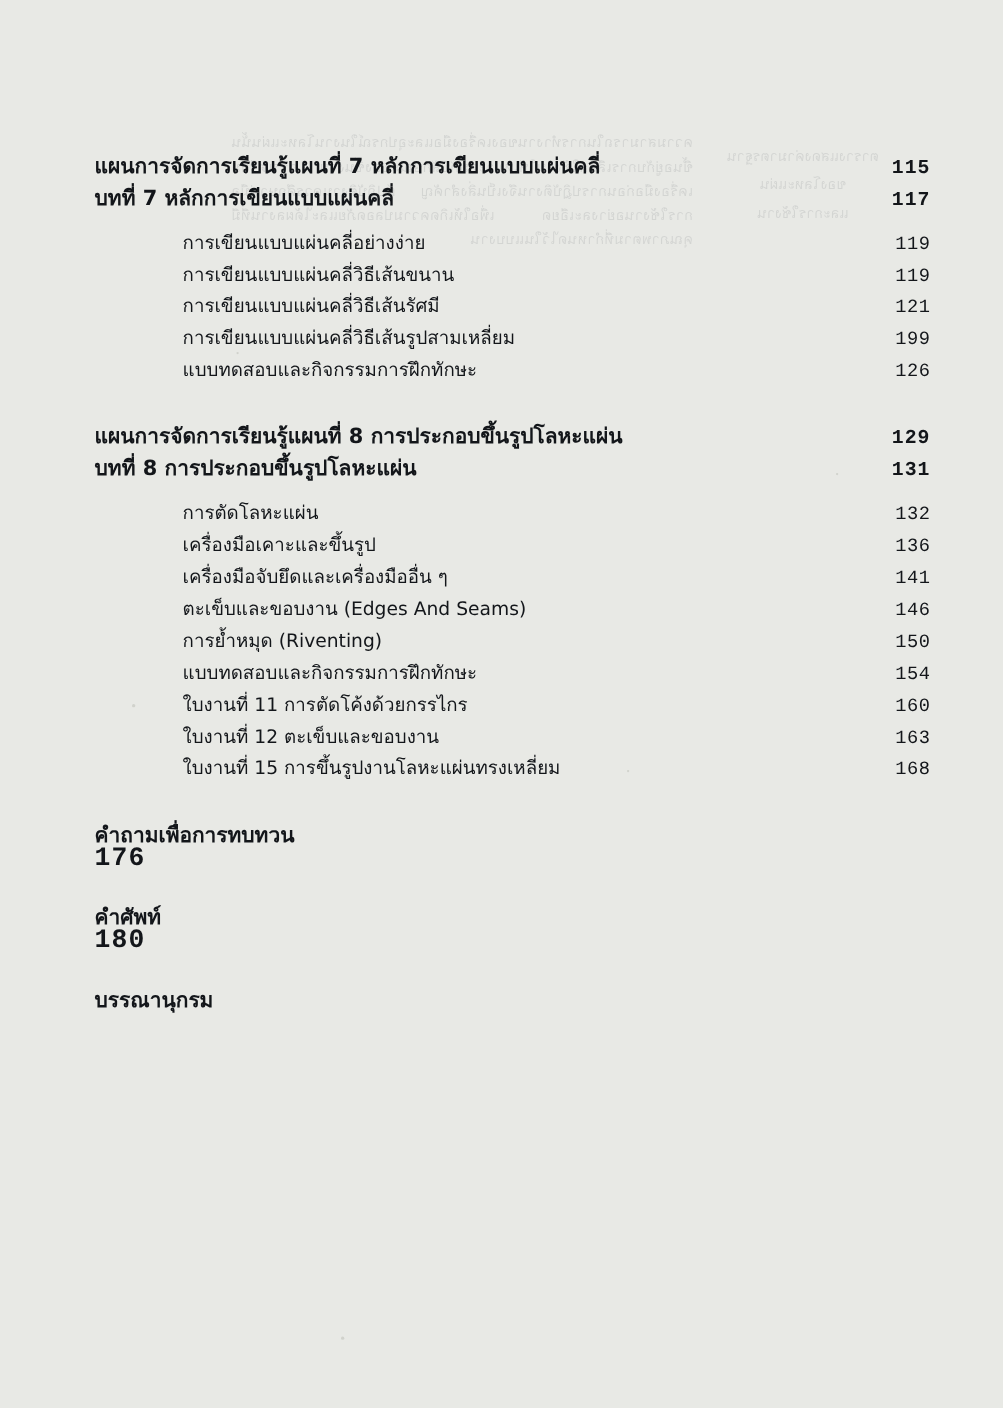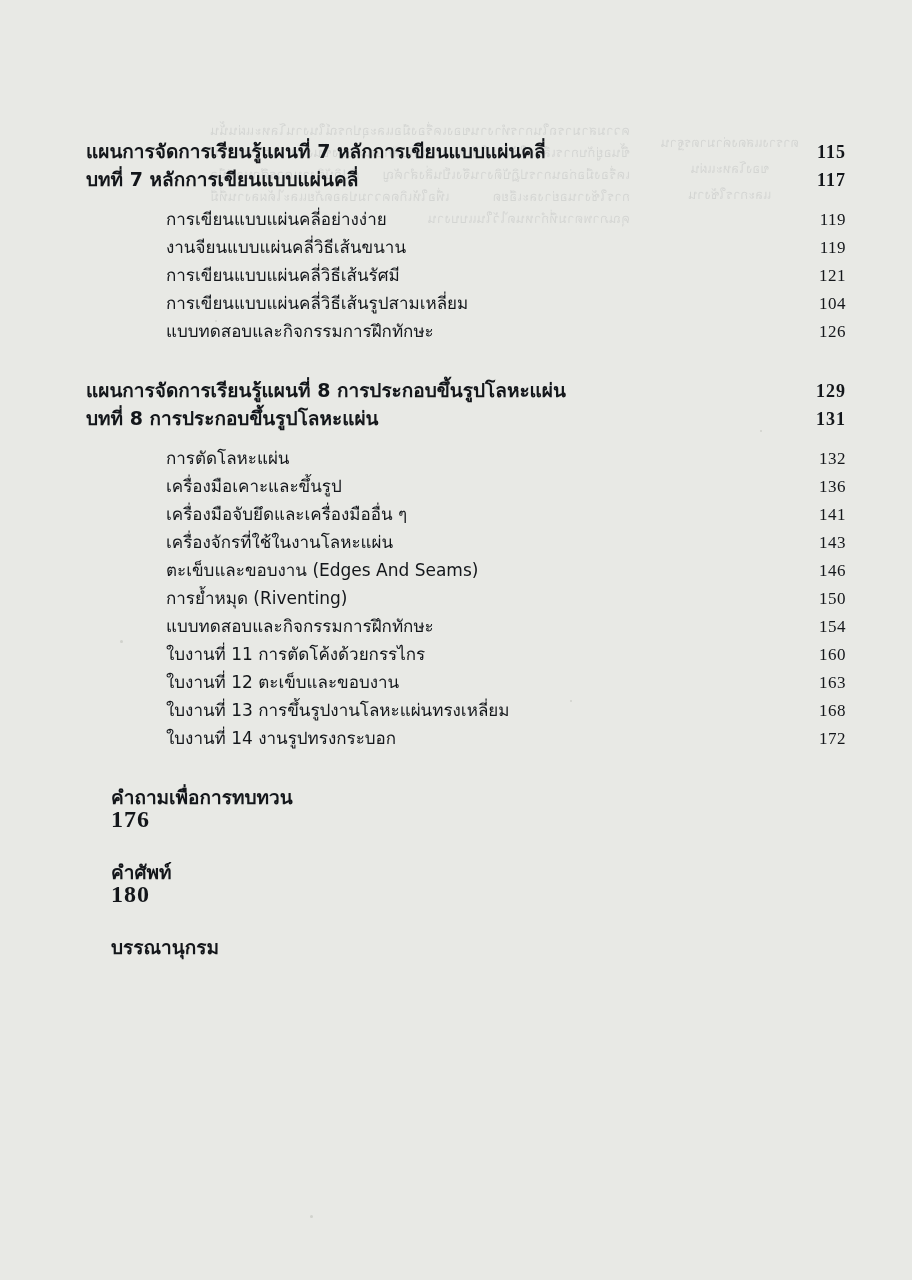--- a/index.html
+++ b/index.html
@@ -74,22 +74,21 @@
     display: flex;
     align-items: baseline;
     justify-content: space-between;
     line-height: 1.0;
   }
   .row .label {
     white-space: nowrap;
   }
   .row .page {
     white-space: nowrap;
-    font-family: Liberation Serif, serif;
-    margin-left: 25px;
+    font-family: Liberation Mono, monospace;
   }
   
   .lvl-plan {
     font-weight: bold;
     font-size: 19px;
     margin-bottom: 9px;
   }
   .lvl-plan .page { font-size: 18px; letter-spacing: 1px; }
 
   
@@ -149,30 +148,30 @@
       <div class="row lvl-chapter">
         <span class="label">บทที่ 7   หลักการเขียนแบบแผ่นคลี่</span>
         <span class="page">117</span>
       </div>
       <div class="gap-sm"></div>
       <div class="row lvl-topic">
         <span class="label">การเขียนแบบแผ่นคลี่อย่างง่าย</span>
         <span class="page">119</span>
       </div>
       <div class="row lvl-topic">
-        <span class="label">งานจียนแบบแผ่นคลี่วิธีเส้นขนาน</span>
+        <span class="label">การเขียนแบบแผ่นคลี่วิธีเส้นขนาน</span>
         <span class="page">119</span>
       </div>
       <div class="row lvl-topic">
         <span class="label">การเขียนแบบแผ่นคลี่วิธีเส้นรัศมี</span>
         <span class="page">121</span>
       </div>
       <div class="row lvl-topic">
         <span class="label">การเขียนแบบแผ่นคลี่วิธีเส้นรูปสามเหลี่ยม</span>
-        <span class="page">104</span>
+        <span class="page">199</span>
       </div>
       <div class="row lvl-topic">
         <span class="label">แบบทดสอบและกิจกรรมการฝึกทักษะ</span>
         <span class="page">126</span>
       </div>
       <div class="gap-lg"></div>
       <div class="row lvl-plan">
         <span class="label">แผนการจัดการเรียนรู้แผนที่ 8  การประกอบขึ้นรูปโลหะแผ่น</span>
         <span class="page">129</span>
       </div>
@@ -187,50 +186,42 @@
       </div>
       <div class="row lvl-topic">
         <span class="label">เครื่องมือเคาะและขึ้นรูป</span>
         <span class="page">136</span>
       </div>
       <div class="row lvl-topic">
         <span class="label">เครื่องมือจับยึดและเครื่องมืออื่น ๆ</span>
         <span class="page">141</span>
       </div>
       <div class="row lvl-topic">
-        <span class="label">เครื่องจักรที่ใช้ในงานโลหะแผ่น</span>
-        <span class="page">143</span>
-      </div>
-      <div class="row lvl-topic">
         <span class="label">ตะเข็บและขอบงาน (Edges And Seams)</span>
         <span class="page">146</span>
       </div>
       <div class="row lvl-topic">
         <span class="label">การย้ำหมุด (Riventing)</span>
         <span class="page">150</span>
       </div>
       <div class="row lvl-topic">
         <span class="label">แบบทดสอบและกิจกรรมการฝึกทักษะ</span>
         <span class="page">154</span>
       </div>
       <div class="row lvl-topic">
         <span class="label">ใบงานที่ 11   การตัดโค้งด้วยกรรไกร</span>
         <span class="page">160</span>
       </div>
       <div class="row lvl-topic">
         <span class="label">ใบงานที่ 12   ตะเข็บและขอบงาน</span>
         <span class="page">163</span>
       </div>
       <div class="row lvl-topic">
-        <span class="label">ใบงานที่ 13   การขึ้นรูปงานโลหะแผ่นทรงเหลี่ยม</span>
+        <span class="label">ใบงานที่ 15   การขึ้นรูปงานโลหะแผ่นทรงเหลี่ยม</span>
         <span class="page">168</span>
-      </div>
-      <div class="row lvl-topic">
-        <span class="label">ใบงานที่ 14   งานรูปทรงกระบอก</span>
-        <span class="page">172</span>
       </div>
       <div class="gap-lg"></div>
       <div class="row lvl-back">
         <span class="label">คำถามเพื่อการทบทวน</span>
         <span class="page">176</span>
       </div>
       <div class="gap-md"></div>
       <div class="row lvl-back">
         <span class="label">คำศัพท์</span>
         <span class="page">180</span>

